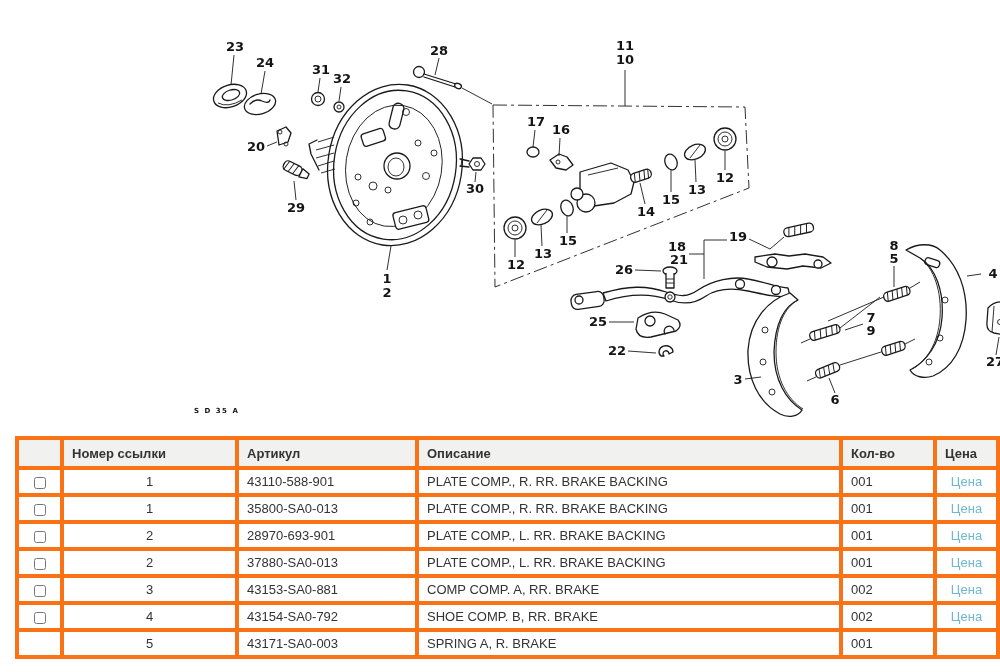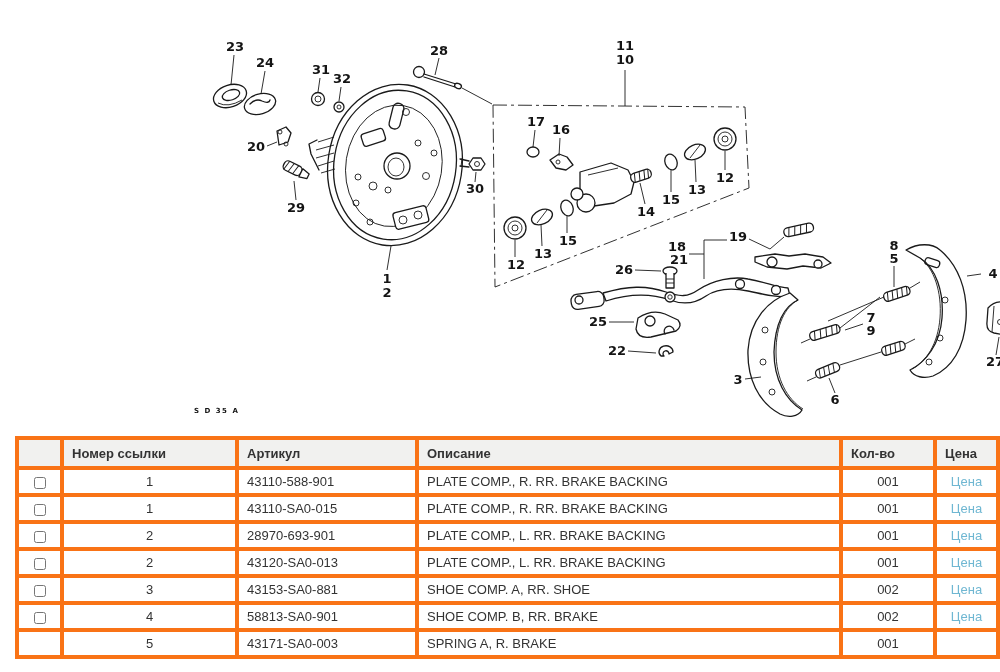--- a/index.html
+++ b/index.html
@@ -8,21 +8,21 @@
   .diagram-area svg{position:absolute;left:0;top:0;}
   .part-label{font:bold 13px "DejaVu Sans",sans-serif;fill:#141414;text-anchor:middle;dominant-baseline:middle;}
   .diagram-code{font:bold 7px "DejaVu Sans",sans-serif;fill:#141414;letter-spacing:1.5px;}
   
   table.parts{border-collapse:collapse;table-layout:fixed;margin-left:15px;width:985px;font-size:13px;}
   table.parts th,table.parts td{border:4px solid #f97316;padding:0 8px;overflow:hidden;white-space:nowrap;}
   table.parts th{background:#f1f1ef;font-weight:bold;text-align:left;height:26px;color:#333;}
   table.parts td{height:23px;background:#fff;color:#333;}
   td.c-check,th.c-check{text-align:center;}
   td.c-ref{text-align:center;}
-  td.c-qty{text-align:center;}
+  td.c-qty{text-align:left;}
   td.c-price{text-align:center;}
   td.c-price a{color:#6fb7d2;text-decoration:none;cursor:pointer;}
   input.row-check{width:12px;height:12px;margin:0;vertical-align:middle;}
   
   .ln{stroke:#1a1a1a;fill:none;stroke-width:1.3;stroke-linecap:round;stroke-linejoin:round;}
   .lnf{stroke:#1a1a1a;fill:#fff;stroke-width:1.3;stroke-linejoin:round;}
   .thin{stroke:#1a1a1a;fill:none;stroke-width:0.9;}
 </style>
 </head>
 <body>
@@ -360,21 +360,21 @@
     <td class="c-price">
       <a href="#" style="color: rgb(111, 183, 210);">Цена</a>
     </td>
   </tr>
 
   <tr>
     <td class="c-check">
       <input type="checkbox" class="row-check" style="">
     </td>
     <td class="c-ref">1</td>
-    <td class="c-sku">43110-SA0-015</td>
+    <td class="c-sku">35800-SA0-013</td>
     <td class="c-desc">PLATE COMP., R. RR. BRAKE BACKING</td>
     <td class="c-qty">001</td>
     <td class="c-price">
       <a href="#" style="color: rgb(111, 183, 210);">Цена</a>
     </td>
   </tr>
 
   <tr>
     <td class="c-check">
       <input type="checkbox" class="row-check" style="">
@@ -386,47 +386,47 @@
     <td class="c-price">
       <a href="#" style="color: rgb(111, 183, 210);">Цена</a>
     </td>
   </tr>
 
   <tr>
     <td class="c-check">
       <input type="checkbox" class="row-check" style="">
     </td>
     <td class="c-ref">2</td>
-    <td class="c-sku">43120-SA0-013</td>
+    <td class="c-sku">37880-SA0-013</td>
     <td class="c-desc">PLATE COMP., L. RR. BRAKE BACKING</td>
     <td class="c-qty">001</td>
     <td class="c-price">
       <a href="#" style="color: rgb(111, 183, 210);">Цена</a>
     </td>
   </tr>
 
   <tr>
     <td class="c-check">
       <input type="checkbox" class="row-check" style="">
     </td>
     <td class="c-ref">3</td>
     <td class="c-sku">43153-SA0-881</td>
-    <td class="c-desc">SHOE COMP. A, RR. SHOE</td>
+    <td class="c-desc">COMP COMP. A, RR. BRAKE</td>
     <td class="c-qty">002</td>
     <td class="c-price">
       <a href="#" style="color: rgb(111, 183, 210);">Цена</a>
     </td>
   </tr>
 
   <tr>
     <td class="c-check">
       <input type="checkbox" class="row-check" style="">
     </td>
     <td class="c-ref">4</td>
-    <td class="c-sku">58813-SA0-901</td>
+    <td class="c-sku">43154-SA0-792</td>
     <td class="c-desc">SHOE COMP. B, RR. BRAKE</td>
     <td class="c-qty">002</td>
     <td class="c-price">
       <a href="#" style="color: rgb(111, 183, 210);">Цена</a>
     </td>
   </tr>
 
   <tr>
     <td class="c-check">
       

